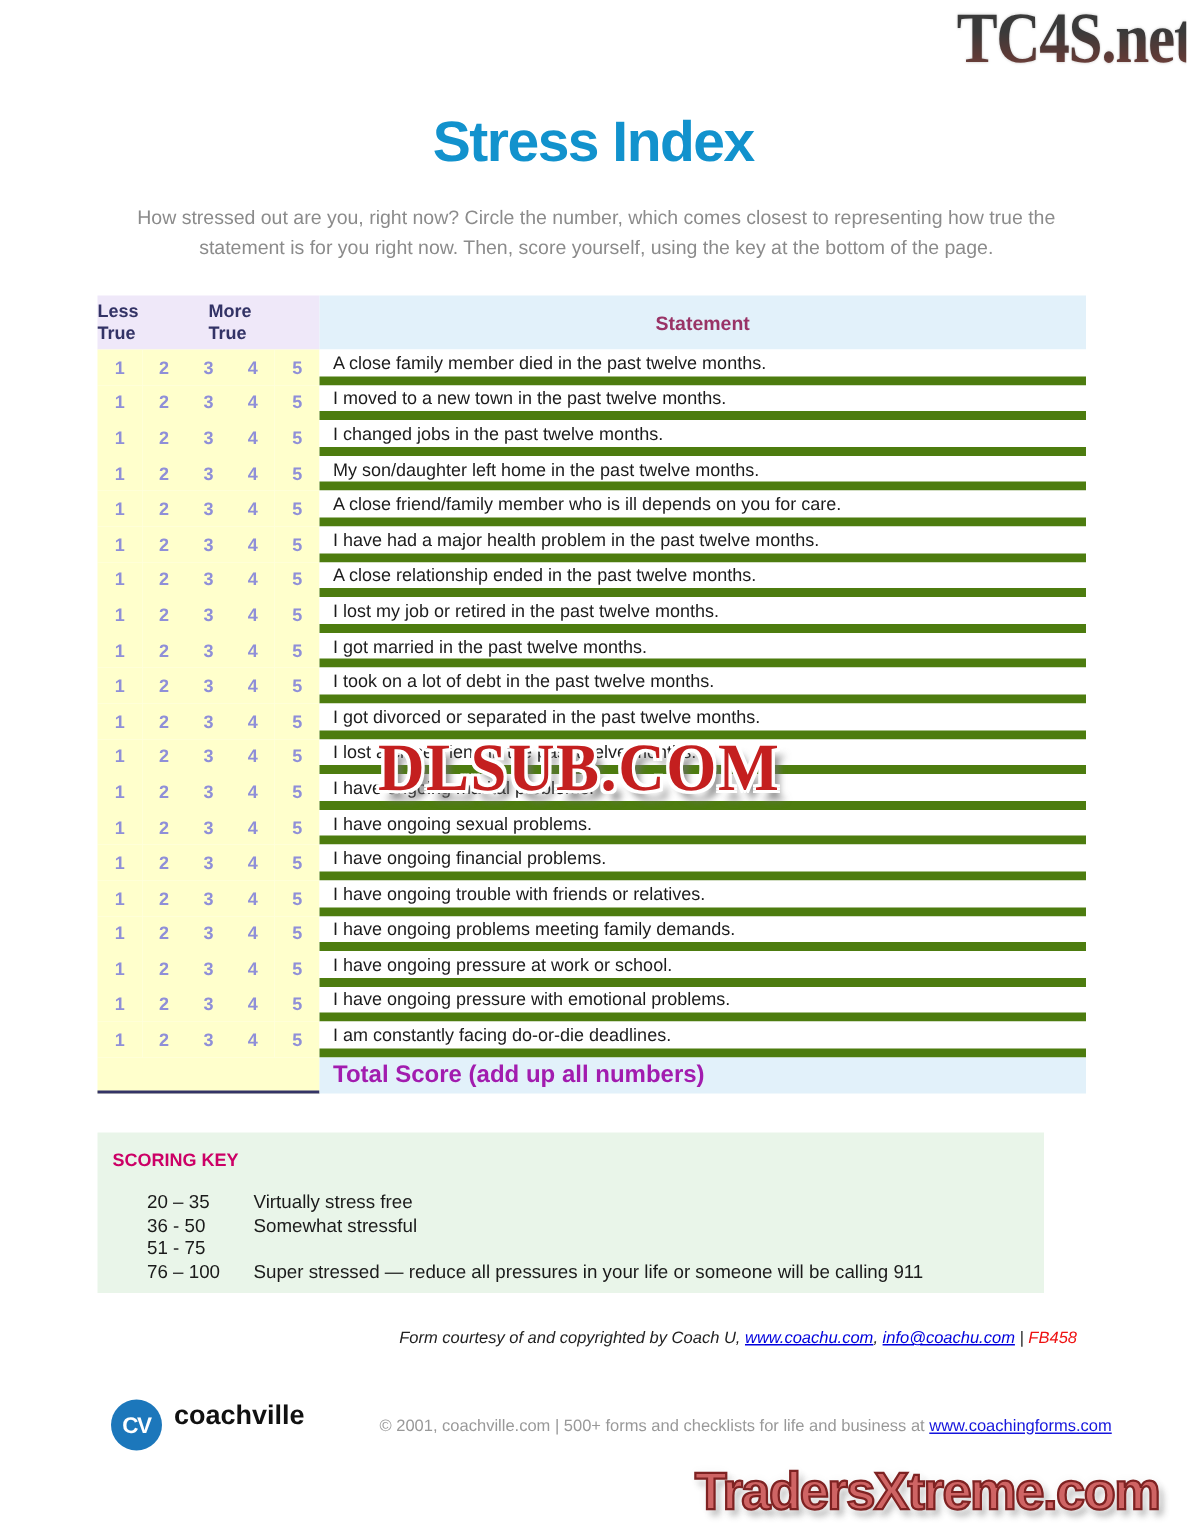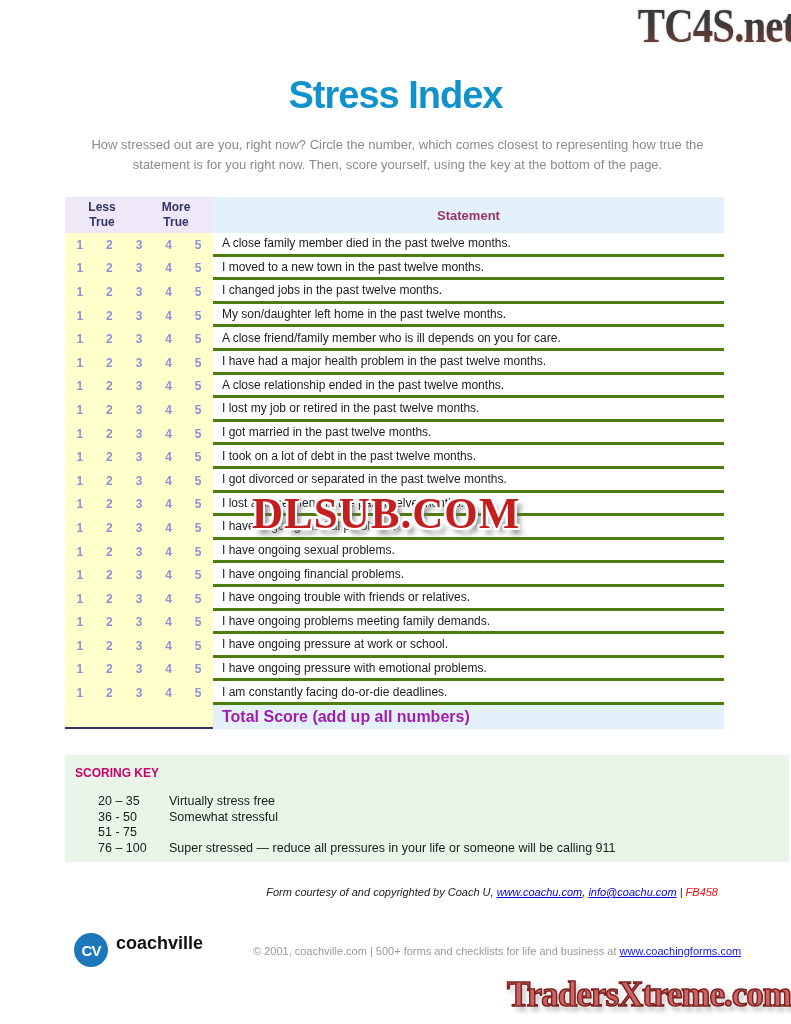--- a/index.html
+++ b/index.html
@@ -9,36 +9,36 @@
   
   .title { position:absolute; top:74px; left:0; width:100%; text-align:center;
            font-size:38px; font-weight:bold; color:#1292cd; letter-spacing:-1px; }
   .intro { position:absolute; top:135px; left:75px; width:645px;
            font-size:13px; line-height:1.55; color:#8b8b8b;text-align:center; }
 
   
   .table { position:absolute; top:197px; left:65px; width:659px; }
   .thead { display:flex; height:36px; }
   .th-left { width:148px; background:#efe8f9; display:flex; align-items:center; }
-  .th-left span { flex:1; text-align:center; color:#333366; font-weight:bold;
+  .th-left span { flex:1; text-align:left; color:#333366; font-weight:bold;
                   font-size:12px; line-height:1.25; white-space:pre-line; }
   .th-right { flex:1; background:#e2f1fa; display:flex; align-items:center; justify-content:center;
               color:#993366; font-weight:bold; font-size:13px; }
   .row { display:flex; height:23.6px; }
   .num { width:29.6px; background:#ffffcc; color:#8f8fd8; font-weight:bold; font-size:12px;
          display:flex; align-items:center; justify-content:center; cursor:pointer; }
-  .stmt { flex:1; background:#fff; border-bottom:3px solid #4d7c0f; font-size:12px;
+  .stmt { flex:1; background:#fff; border-bottom:6px solid #4d7c0f; font-size:12px;
           color:#1c1c1c; display:flex; align-items:center; padding-left:9px; }
   .total-row { display:flex; height:24px; }
   .total-left { width:148px; background:#ffffcc; border-bottom:2px solid #333366; }
   .total-right { flex:1; background:#e2f1fa; color:#a21caf; font-weight:bold; font-size:16px;
                  display:flex; align-items:center; padding-left:9px; }
 
   
-  .scorebox { position:absolute; top:755px; left:65px; width:724px; height:107px;
+  .scorebox { position:absolute; top:755px; left:65px; width:631px; height:107px;
               background:#e9f5e9; padding:11px 0 0 10px; }
   .score-title { color:#cc0066; font-weight:bold; font-size:12px; }
   .key-rows { margin-top:14px; }
   .key-row { display:flex; font-size:12.5px; color:#1b1b1b; line-height:15.5px; }
   .range { width:71px; margin-left:23px; }
   .desc { flex:1; }
 
   
   .attribution { position:absolute; top:886px; right:73px; font-size:11px; font-style:italic;
                  color:#222; }
@@ -61,23 +61,23 @@
             background:linear-gradient(180deg,#3a3a3a 42%, #5d3a36 72%, #7c4640 92%);
             -webkit-background-clip:text; background-clip:text;
             color:#443430; -webkit-text-fill-color:transparent;
             filter:drop-shadow(0 0 1px rgba(190,190,190,0.9)); }
   .wm-mid { position:absolute; top:487px; left:252px; font-family:"Liberation Serif", serif;
             font-weight:bold; font-size:43px; letter-spacing:1px; color:#c41f1f;
             transform:scaleY(1.05); transform-origin:left top;
             text-shadow:-2px -2px 0 #fff, 2px -2px 0 #fff, -2px 2px 0 #fff, 2px 2px 0 #fff,
                         -2px 0 0 #fff, 2px 0 0 #fff, 0 -2px 0 #fff, 0 2px 0 #fff,
                         5px 6px 5px rgba(110,110,110,0.75); }
-  .wm-bottom { position:absolute; top:975px; right:0; font-weight:bold; font-size:35px;
+  .wm-bottom { position:absolute; top:975px; right:18px; font-weight:bold; font-size:35px;
                letter-spacing:-1px; color:#cf6464; -webkit-text-stroke:1.5px #7e2222;
-               text-shadow:0 0 4px #ffffff, 0 0 7px #f0f0f0, 3px 4px 5px rgba(150,150,150,0.9);font-family:Liberation Serif, serif; }
+               text-shadow:0 0 4px #ffffff, 0 0 7px #f0f0f0, 3px 4px 5px rgba(150,150,150,0.9); }
 </style>
 </head>
 <body>
 
 <div class="page">
 
   <div class="wm-top">TC4S.net</div>
 
   <h1 class="title">Stress Index</h1>
 

